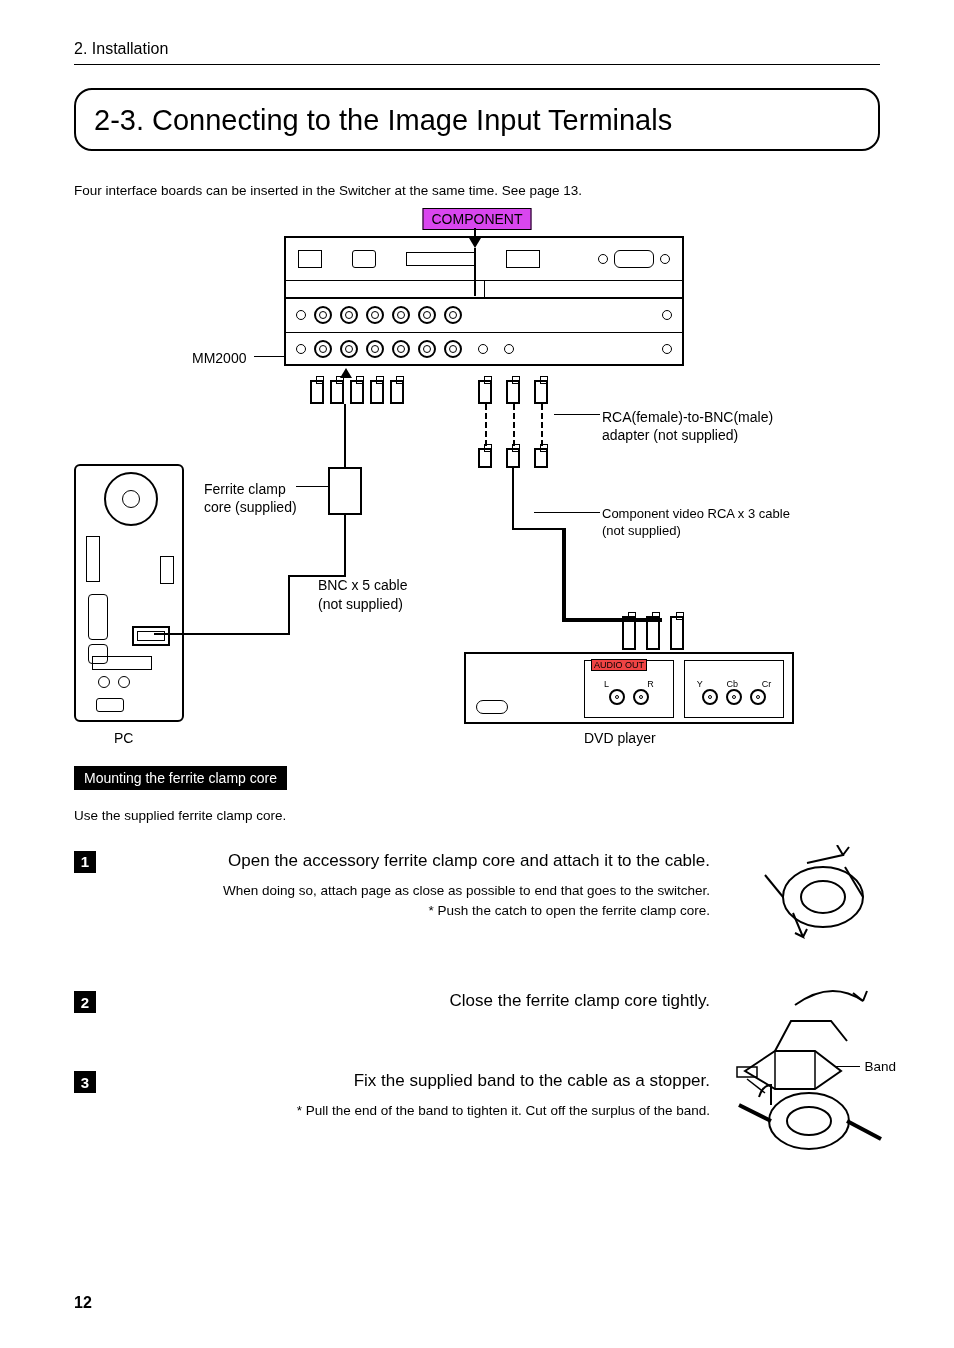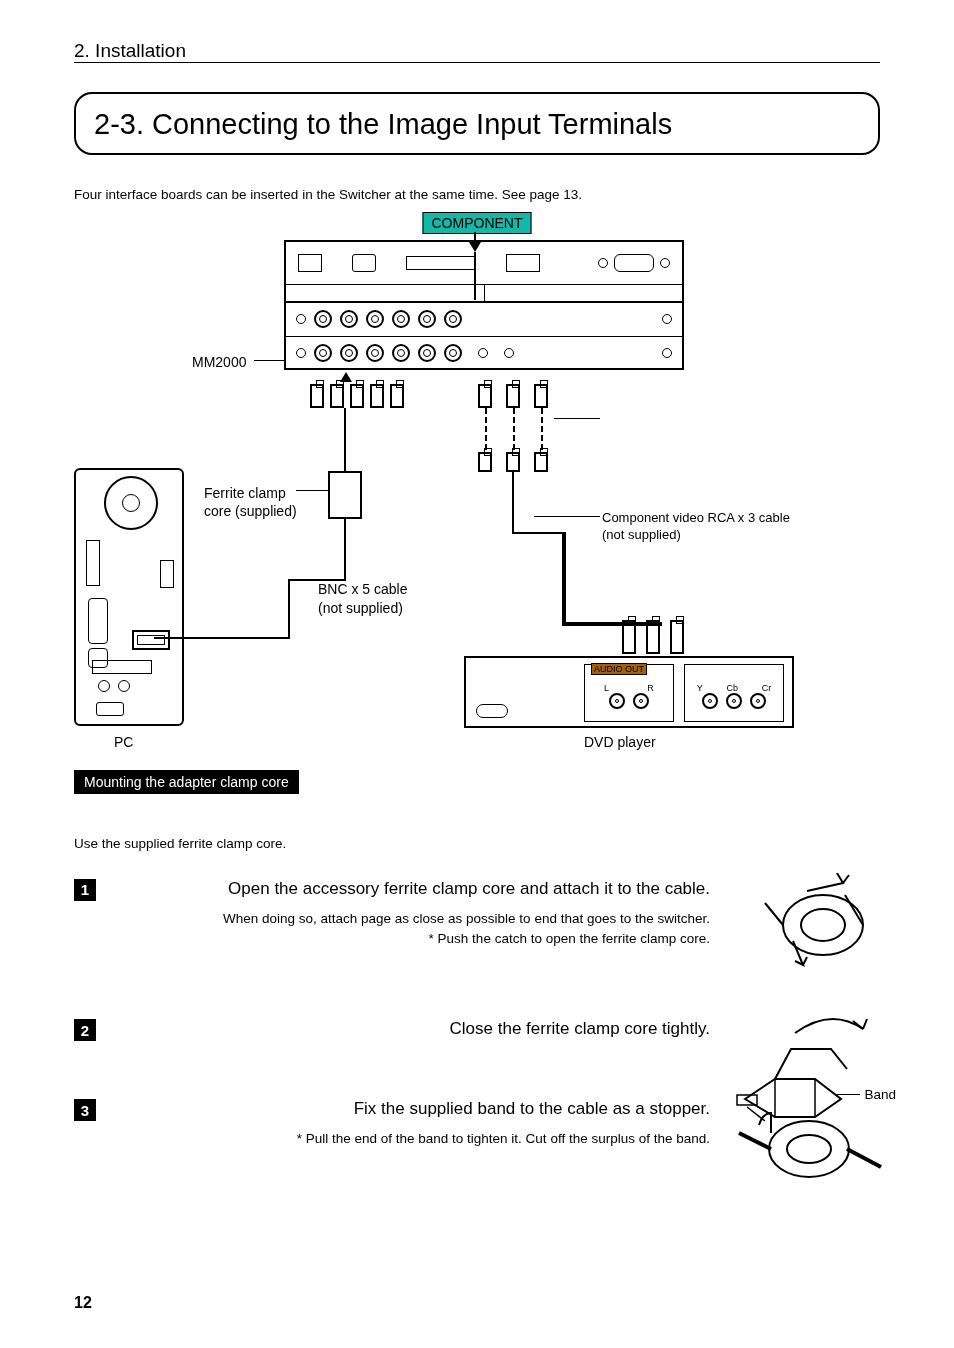--- a/index.html
+++ b/index.html
@@ -6,23 +6,24 @@
   html, body { background: #fff; font-family: Arial, Helvetica, sans-serif; color: #000; }
   .page {
     width: 954px;
     height: 1348px;
     position: relative;
     margin: 0 auto;
     background: #fff;
     padding: 40px 74px 40px 74px;
   }
   .breadcrumb {
-    font-size: 19px;
+    font-size: 16px;
     border-bottom: 1px solid #000;
-    margin-bottom: 29px;
+    padding-bottom: 6px;
+    margin-bottom: 23px;
   }
   .section-title-frame {
     border: 2px solid #000;
     border-radius: 18px;
     padding: 14px 18px 12px;
     margin-bottom: 30px;
   }
   .section-title {
     font-size: 29px;
     font-weight: 400;
@@ -41,21 +42,21 @@
     margin: 0 auto 18px;
   }
   .component-label {
     position: absolute;
     top: 0;
     left: 50%;
     transform: translateX(-50%);
     font-size: 14px;
     border: 1px solid #000;
     padding: 2px 8px;
-    background: #14b8a6;
+    background: #d946ef;
   }
   .switcher {
     position: absolute;
     top: 28px;
     left: 210px;
     width: 400px;
     height: 130px;
     border: 2px solid #000;
   }
   .switcher-row1 { height: 42px; display:flex; align-items:center; gap:30px; padding:0 12px;}
@@ -128,37 +129,37 @@
   .pc-label { position:absolute; top:522px; left:40px; font-size:14px;}
 
   .dvd-box {
     position:absolute;
     top:444px; left:390px;
     width:330px; height:72px;
     border:2px solid #000;
   }
   .dvd-box .tray { position:absolute; bottom:8px; left:10px; width:32px; height:14px; border:1px solid #000; border-radius:8px;}
   .dvd-box .audio-frame { position:absolute; top:6px; right:118px; width:90px; height:58px; border:1px solid #000;}
-  .dvd-box .audio-frame .lbl { position:absolute; top:-2px; left:6px; font-size:9px; background:#a16207; padding:0 2px; border:1px solid #000;}
+  .dvd-box .audio-frame .lbl { position:absolute; top:-2px; left:6px; font-size:9px; background:#ef4444; padding:0 2px; border:1px solid #000;}
   .dvd-box .comp-frame { position:absolute; top:6px; right:8px; width:100px; height:58px; border:1px solid #000;}
   .rca-jack { width:16px; height:16px; border:2px solid #000; border-radius:50%; display:inline-block; margin:2px 4px; position:relative;}
   .rca-jack::after { content:""; position:absolute; inset:4px; border:1px solid #000; border-radius:50%;}
   .jack-row { position:absolute; bottom:6px; left:0; right:0; text-align:center;}
   .jack-labels { position:absolute; top:18px; left:0; right:0; font-size:9px; display:flex; justify-content:space-around;}
   .dvd-label { position:absolute; top:522px; left:510px; font-size:14px;}
 
   .sub-black {
     display:inline-block;
     background:#000;
     color:#fff;
     font-size:14px;
     padding:4px 10px;
     margin-bottom:18px;
   }
-  .use-text { font-size:13.5px; margin-bottom:28px;margin-top:24px;}
+  .use-text { font-size:13.5px; margin-bottom:28px;}
 
   .step { display:flex; gap:14px; margin-bottom:26px; position:relative;}
   .step-num {
     width:22px; height:22px;
     background:#000; color:#fff;
     display:flex; align-items:center; justify-content:center;
     font-size:15px; font-weight:bold;
     flex-shrink:0;
   }
   .step-body { flex:1; padding-right:170px;text-align:right;}
@@ -261,20 +262,24 @@
       <div class="plug"></div>
         <div class="plug"></div>
         <div class="plug"></div>
     </div>
 
     <div class="cable" style="top:196px; left:270px; height:64px;"></div>
     <div class="cable" style="top:196px; left:411px; height:42px; border-left-style:dashed;"></div>
     <div class="cable" style="top:196px; left:439px; height:42px; border-left-style:dashed;"></div>
     <div class="cable" style="top:196px; left:467px; height:42px; border-left-style:dashed;"></div>
 
+    <div class="rca-label">
+      <span>RCA(female)-to-BNC(male)</span><br>
+      <span>adapter (not supplied)</span>
+    </div>
     <div class="rca-line"></div>
 
     <div class="conn-row" style="top:240px; left:404px; gap:14px;">
       <div class="plug" style="height:20px;"></div>
         <div class="plug" style="height:20px;"></div>
         <div class="plug" style="height:20px;"></div>
     </div>
     <div class="cable" style="top:260px; left:438px; height:60px;"></div>
     <div class="cable-h" style="top:320px; left:438px; width:50px;"></div>
     <div class="cable" style="top:320px; left:488px; height:90px; border-left-width:4px;"></div>
@@ -359,21 +364,21 @@
       </div>
     </div>
     <div class="dvd-label">DVD player</div>
 
     <svg style="position:absolute; top:158px; left:264px;" width="16" height="16">
       <path d="M8 2 L2 12 L14 12 Z" fill="#000"></path>
     </svg>
 
   </div>
 
-  <div class="sub-black">Mounting the adapter clamp core</div>
+  <div class="sub-black">Mounting the ferrite clamp core</div>
 
   <p class="use-text">Use the supplied ferrite clamp core.</p>
 
   
   <div class="step">
     <div class="step-num">1</div>
     <div class="step-body">
       <div class="step-title">Open the accessory ferrite clamp core and attach it to the cable.</div>
       <div class="step-detail">When doing so, attach page as close as possible to end that goes to the switcher.</div>
       <div class="step-detail">* Push the catch to open the ferrite clamp core.</div>

